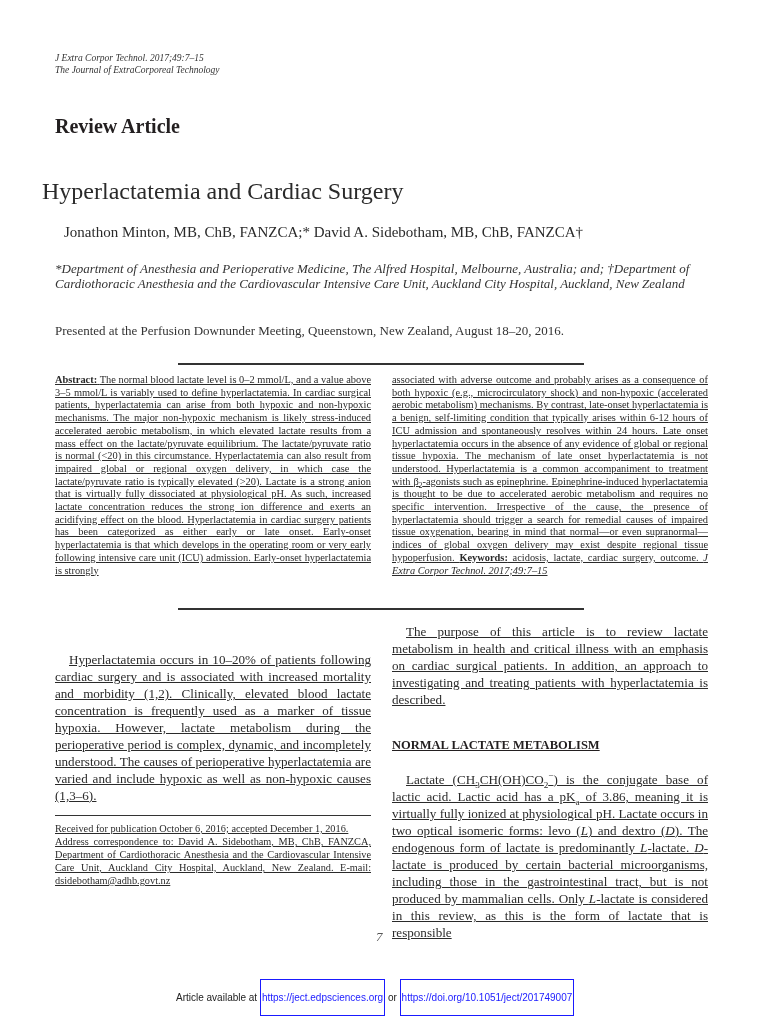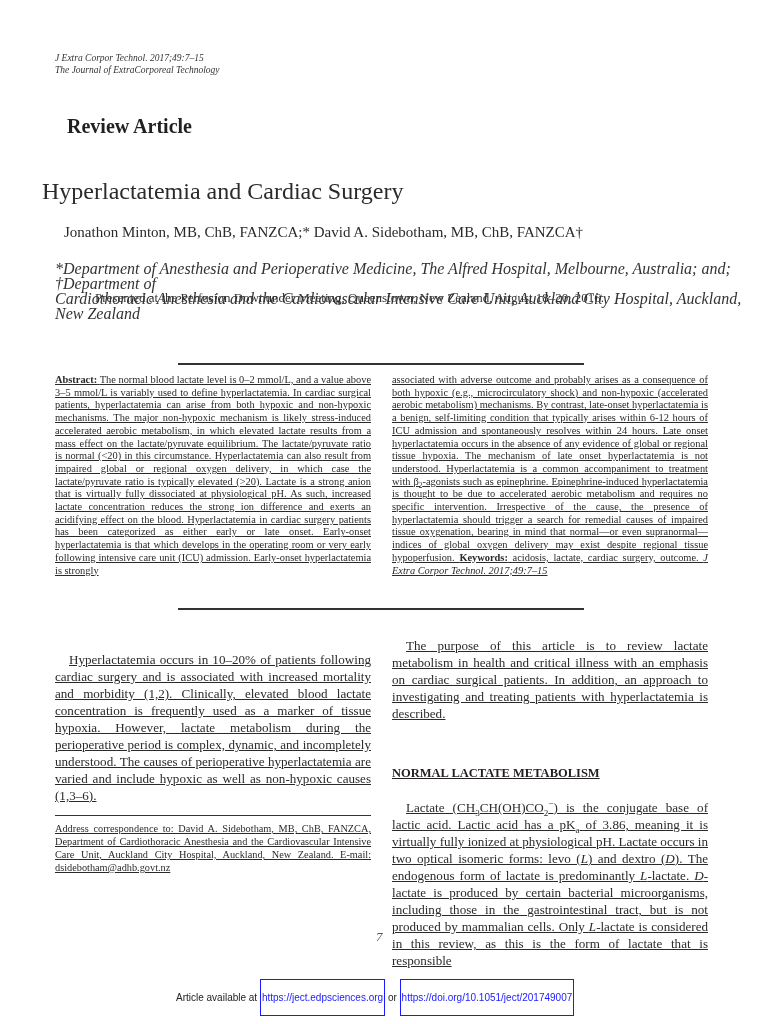--- a/index.html
+++ b/index.html
@@ -1,22 +1,22 @@
 <!DOCTYPE html>
 <html><head>
 <meta charset="utf-8">
 <style>
   html, body { margin: 0; padding: 0; background: #ffffff; }
   body { width: 768px; height: 1024px; position: relative; overflow: hidden; color: #231f20; font-family: "Liberation Serif", serif; }
   .abs { position: absolute; }
   .journal-line { font-style: italic; font-size: 9.5px; line-height: 12px; color: #333; }
-  .section-type { font-weight: bold; font-size: 20px; margin-left: 12px; }
+  .section-type { font-weight: bold; font-size: 20px; }
   .title { font-size: 24px; color: #2a2a2a; }
   .authors { font-size: 15px; color: #2a2a2a; }
-  .affil { font-style: italic; font-size: 16px; line-height: 15px; color: #333; }
+  .affil { font-style: italic; font-size: 13px; line-height: 15px; color: #333; }
   .presented { font-size: 13px; color: #333; }
   .rule { position: absolute; height: 1.5px; background: #333; }
   .abstract-col { position: absolute; width: 316px; font-size: 10.4px; line-height: 12.7px; text-align: justify; color: #2a2a2a; }
   .body-col { position: absolute; width: 316px; font-size: 13.1px; line-height: 17px; text-align: justify; color: #2a2a2a; }
   .indent { text-indent: 14px; }
   .heading { font-weight: bold; font-size: 12.5px; color: #231f20; }
   .footnote { position: absolute; width: 316px; font-size: 10.3px; line-height: 13px; text-align: justify; color: #2a2a2a; }
   .page-num { font-style: italic; font-size: 13px; color: #555; }
   .avail { font-family: "Liberation Sans", sans-serif; font-size: 10px; color: #222; }
   .link { border: 1px solid #1a1aff; color: #1a1aff; padding: 12px 1px; }
@@ -35,45 +35,46 @@
 
 <div class="abs title" style="left:42px; top:178px;">Hyperlactatemia and Cardiac Surgery</div>
 
 <div class="abs authors" style="left:64px; top:224px;">Jonathon Minton, MB, ChB, FANZCA;* David A. Sidebotham, MB, ChB, FANZCA†</div>
 
 <div class="abs affil" style="left:55px; top:261px;">
   <div>*Department of Anesthesia and Perioperative Medicine, The Alfred Hospital, Melbourne, Australia; and; †Department of</div>
   <div>Cardiothoracic Anesthesia and the Cardiovascular Intensive Care Unit, Auckland City Hospital, Auckland, New Zealand</div>
 </div>
 
-<div class="abs presented" style="left:55px; top:290px;margin-left:40px;">Presented at the Perfusion Downunder Meeting, Queenstown, New Zealand, August 18–20, 2016.</div>
+<div class="abs presented" style="left:55px; top:323px;">Presented at the Perfusion Downunder Meeting, Queenstown, New Zealand, August 18–20, 2016.</div>
 
 <div class="rule" style="left:178px; top:363px; width:406px;"></div>
 <div class="rule" style="left:178px; top:608px; width:406px;"></div>
 
 <div class="abstract-col" style="left:55px; top:374px;">
   <p><b>Abstract:</b> <span>The normal blood lactate level is 0–2 mmol/L, and a value above 3–5 mmol/L is variably used to define hyperlactatemia. In cardiac surgical patients, hyperlactatemia can arise from both hypoxic and non-hypoxic mechanisms. The major non-hypoxic mechanism is likely stress-induced accelerated aerobic metabolism, in which elevated lactate results from a mass effect on the lactate/pyruvate equilibrium. The lactate/pyruvate ratio is normal (&lt;20) in this circumstance. Hyperlactatemia can also result from impaired global or regional oxygen delivery, in which case the lactate/pyruvate ratio is typically elevated (&gt;20). Lactate is a strong anion that is virtually fully dissociated at physiological pH. As such, increased lactate concentration reduces the strong ion difference and exerts an acidifying effect on the blood. Hyperlactatemia in cardiac surgery patients has been categorized as either early or late onset. Early-onset hyperlactatemia is that which develops in the operating room or very early following intensive care unit (ICU) admission. Early-onset hyperlactatemia is strongly</span></p>
 </div>
 
 <div class="abstract-col" style="left:392px; top:374px;">
   <p><span>associated with adverse outcome and probably arises as a consequence of both hypoxic (e.g., microcirculatory shock) and non-hypoxic (accelerated aerobic metabolism) mechanisms. By contrast, late-onset hyperlactatemia is a benign, self-limiting condition that typically arises within 6-12 hours of ICU admission and spontaneously resolves within 24 hours. Late onset hyperlactatemia occurs in the absence of any evidence of global or regional tissue hypoxia. The mechanism of late onset hyperlactatemia is not understood. Hyperlactatemia is a common accompaniment to treatment with </span><span>β</span><sub>2</sub><span>-agonists such as epinephrine. Epinephrine-induced hyperlactatemia is thought to be due to accelerated aerobic metabolism and requires no specific intervention. Irrespective of the cause, the presence of hyperlactatemia should trigger a search for remedial causes of impaired tissue oxygenation, bearing in mind that normal—or even supranormal—indices of global oxygen delivery may exist despite regional tissue hypoperfusion. </span><b>Keywords:</b><span> acidosis, lactate, cardiac surgery, outcome. </span><i>J Extra Corpor Technol. 2017;49:7–15</i></p>
 </div>
 
 <div class="body-col" style="left:55px; top:651px;">
   <p class="indent">Hyperlactatemia occurs in 10–20% of patients following cardiac surgery and is associated with increased mortality and morbidity (1,2). Clinically, elevated blood lactate concentration is frequently used as a marker of tissue hypoxia. However, lactate metabolism during the perioperative period is complex, dynamic, and incompletely understood. The causes of perioperative hyperlactatemia are varied and include hypoxic as well as non-hypoxic causes (1,3–6).</p>
 </div>
 
 <div class="rule" style="left:55px; top:815px; width:316px; height:1px;"></div>
 <div class="footnote" style="left:55px; top:822px;">
+  <p>Received for publication October 6, 2016; accepted December 1, 2016.</p>
   <p>Address correspondence to: David A. Sidebotham, MB, ChB, FANZCA, Department of Cardiothoracic Anesthesia and the Cardiovascular Intensive Care Unit, Auckland City Hospital, Auckland, New Zealand. E-mail: dsidebotham@adhb.govt.nz</p>
 </div>
 
-<div class="body-col" style="left:392px; top:637px;">
+<div class="body-col" style="left:392px; top:623px;">
   <p class="indent">The purpose of this article is to review lactate metabolism in health and critical illness with an emphasis on cardiac surgical patients. In addition, an approach to investigating and treating patients with hyperlactatemia is described.</p>
-  <p class="heading" style="margin-top:43px; margin-bottom:17px;">NORMAL LACTATE METABOLISM</p>
+  <p class="heading" style="margin-top:29px; margin-bottom:17px;">NORMAL LACTATE METABOLISM</p>
   <p class="indent"><span>Lactate (CH</span><sub>3</sub><span>CH(OH)CO</span><sub>2</sub><sup>−</sup><span>) is the conjugate base of lactic acid. Lactic acid has a pK</span><sub>a</sub><span> of 3.86, meaning it is virtually fully ionized at physiological pH. Lactate occurs in two optical isomeric forms: levo (</span><i>L</i><span>) and dextro (</span><i>D</i><span>). The endogenous form of lactate is predominantly </span><i>L</i><span>-lactate. </span><i>D</i><span>-lactate is produced by certain bacterial microorganisms, including those in the gastrointestinal tract, but is not produced by mammalian cells. Only </span><i>L</i><span>-lactate is considered in this review, as this is the form of lactate that is responsible</span></p>
 </div>
 
 <div class="abs page-num" style="left:376px; top:929px;">7</div>
 
 <div class="abs avail" style="left:176px; top:992px;">
   <span>Article available at </span><span class="link">https://ject.edpsciences.org</span><span> or </span><span class="link">https://doi.org/10.1051/ject/201749007</span>
 </div>
 
 </body></html>

